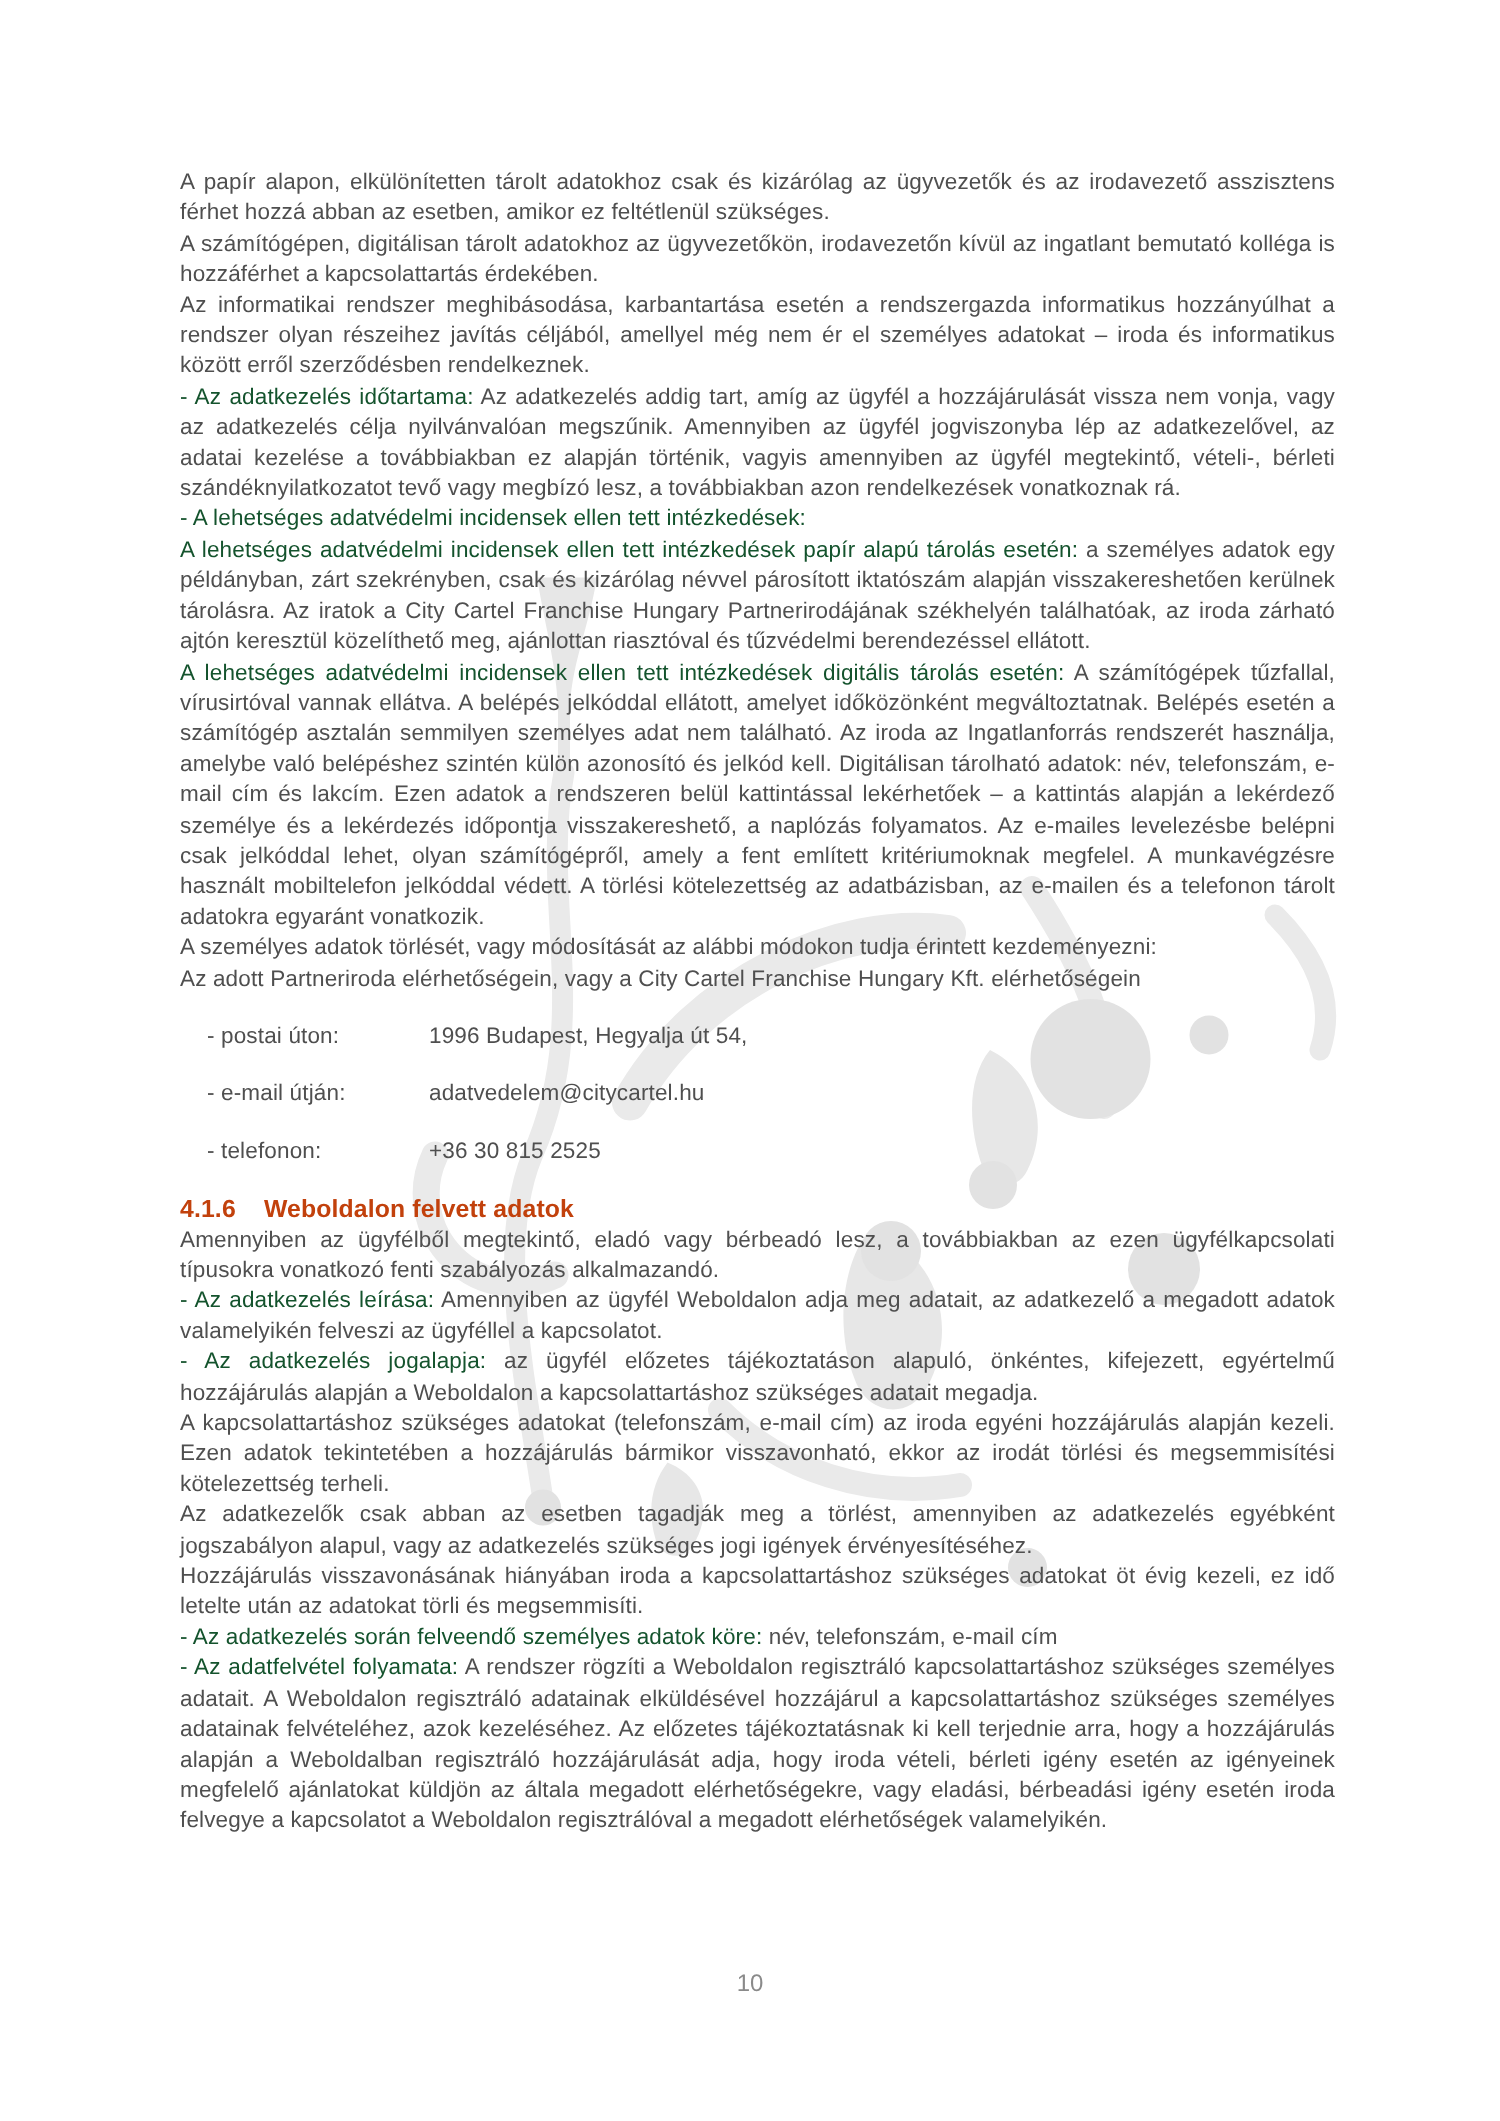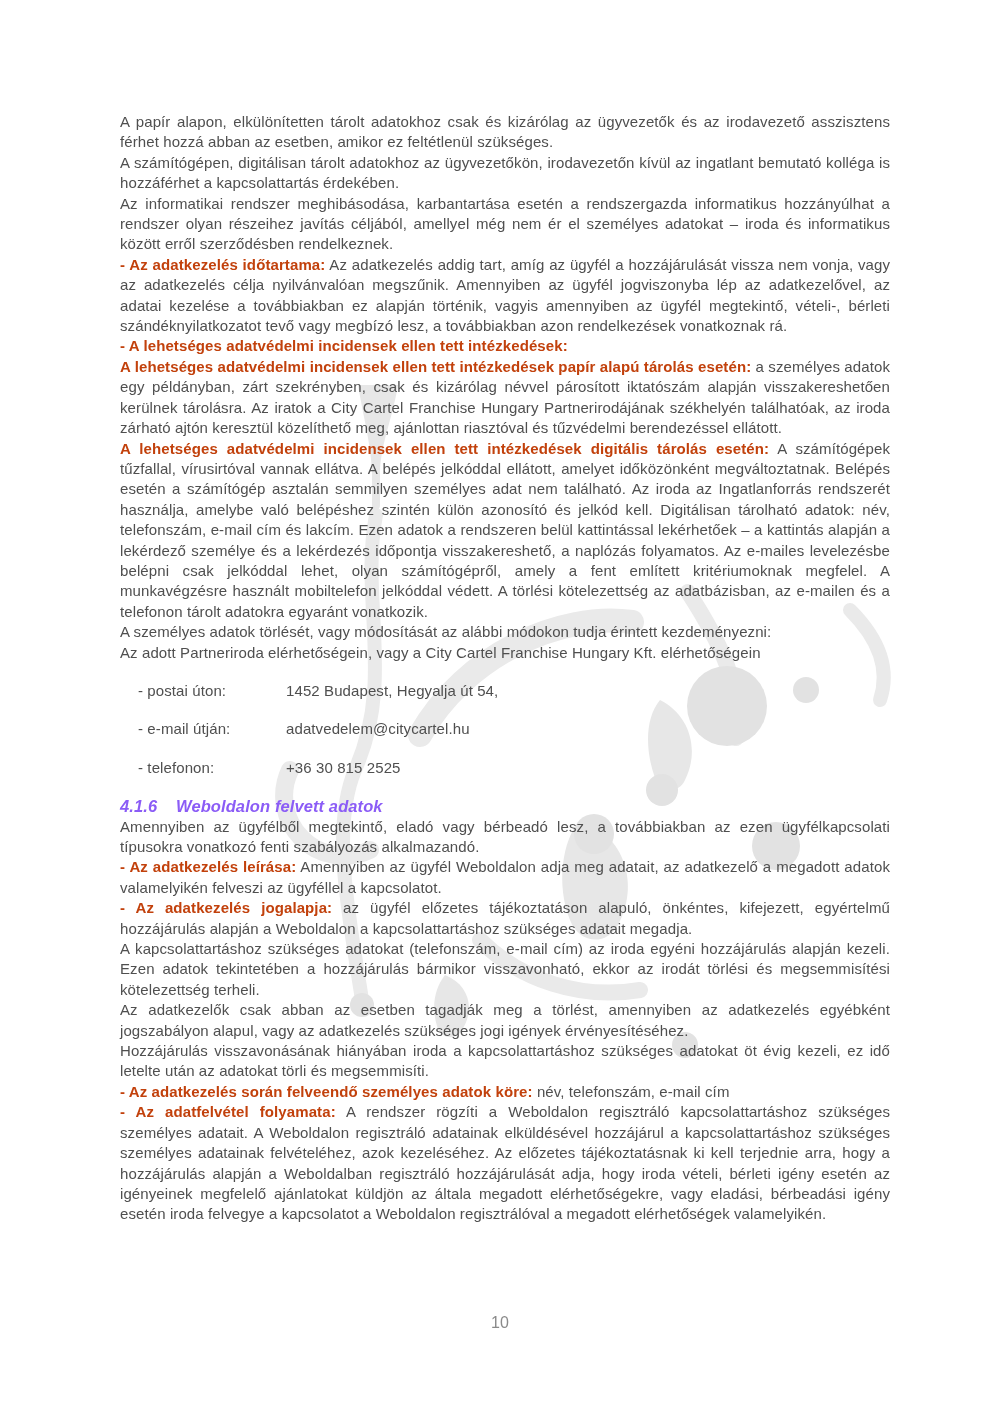--- a/index.html
+++ b/index.html
@@ -20,28 +20,27 @@
   .content{
     position:absolute;
     left:120px;top:112px;width:770px;
     z-index:1;
     color:#4f4f4f;
     font-size:15px;
     line-height:20.4px;
     letter-spacing:0.1px;
   }
   .para{margin:0;text-align:justify;}
-  .para strong{color:#c2410c;font-weight:700;}
+  .para strong{color:#14532d;font-weight:400;}
   .heading{
     margin:15px 0 0 0;
     font-size:16.5px;
     line-height:20.4px;
-    color:#8b5cf6;
+    color:#c2410c;
     font-weight:700;
-    font-style:italic;
   }
   .h-num{display:inline-block;min-width:56px;}
   .contact-row{display:flex;margin:18px;}
   .c-label{width:148px;flex:none;}
   .page-number{
     position:absolute;
     left:0;right:0;top:1314px;
     text-align:center;
     font-size:16px;
     color:#8a8a8a;
@@ -84,21 +83,21 @@
       <p class="para"><span>A számítógépen, digitálisan tárolt adatokhoz az ügyvezetőkön, irodavezetőn kívül az ingatlant bemutató kolléga is hozzáférhet a kapcsolattartás érdekében.</span></p>
       <p class="para"><span>Az informatikai rendszer meghibásodása, karbantartása esetén a rendszergazda informatikus hozzányúlhat a rendszer olyan részeihez javítás céljából, amellyel még nem ér el személyes adatokat – iroda és informatikus között erről szerződésben rendelkeznek.</span></p>
       <p class="para"><strong>- Az adatkezelés időtartama:</strong><span> Az adatkezelés addig tart, amíg az ügyfél a hozzájárulását vissza nem vonja, vagy az adatkezelés célja nyilvánvalóan megszűnik. Amennyiben az ügyfél jogviszonyba lép az adatkezelővel, az adatai kezelése a továbbiakban ez alapján történik, vagyis amennyiben az ügyfél megtekintő, vételi-, bérleti szándéknyilatkozatot tevő vagy megbízó lesz, a továbbiakban azon rendelkezések vonatkoznak rá.</span></p>
       <p class="para"><strong>- A lehetséges adatvédelmi incidensek ellen tett intézkedések:</strong></p>
       <p class="para"><strong>A lehetséges adatvédelmi incidensek ellen tett intézkedések papír alapú tárolás esetén:</strong><span> a személyes adatok egy példányban, zárt szekrényben, csak és kizárólag névvel párosított iktatószám alapján visszakereshetően kerülnek tárolásra. Az iratok a City Cartel Franchise Hungary Partnerirodájának székhelyén találhatóak, az iroda zárható ajtón keresztül közelíthető meg, ajánlottan riasztóval és tűzvédelmi berendezéssel ellátott.</span></p>
       <p class="para"><strong>A lehetséges adatvédelmi incidensek ellen tett intézkedések digitális tárolás esetén:</strong><span> A számítógépek tűzfallal, vírusirtóval vannak ellátva. A belépés jelkóddal ellátott, amelyet időközönként megváltoztatnak. Belépés esetén a számítógép asztalán semmilyen személyes adat nem található. Az iroda az Ingatlanforrás rendszerét használja, amelybe való belépéshez szintén külön azonosító és jelkód kell. Digitálisan tárolható adatok: név, telefonszám, e-mail cím és lakcím. Ezen adatok a rendszeren belül kattintással lekérhetőek – a kattintás alapján a lekérdező személye és a lekérdezés időpontja visszakereshető, a naplózás folyamatos. Az e-mailes levelezésbe belépni csak jelkóddal lehet, olyan számítógépről, amely a fent említett kritériumoknak megfelel. A munkavégzésre használt mobiltelefon jelkóddal védett. A törlési kötelezettség az adatbázisban, az e-mailen és a telefonon tárolt adatokra egyaránt vonatkozik.</span></p>
       <p class="para"><span>A személyes adatok törlését, vagy módosítását az alábbi módokon tudja érintett kezdeményezni:</span></p>
       <p class="para"><span>Az adott Partneriroda elérhetőségein, vagy a City Cartel Franchise Hungary Kft. elérhetőségein</span></p>
       <div class="contact-row">
         <span class="c-label">- postai úton:</span>
-        <span class="c-value">1452 Budapest, Hegyalja út 54,</span>
+        <span class="c-value">1996 Budapest, Hegyalja út 54,</span>
       </div>
       <div class="contact-row">
         <span class="c-label">- e-mail útján:</span>
         <span class="c-value">adatvedelem@citycartel.hu</span>
       </div>
       <div class="contact-row">
         <span class="c-label">- telefonon:</span>
         <span class="c-value">+36 30 815 2525</span>
       </div>
       <h2 class="heading"><span class="h-num">4.1.6</span><span class="h-title">Weboldalon felvett adatok</span></h2>

